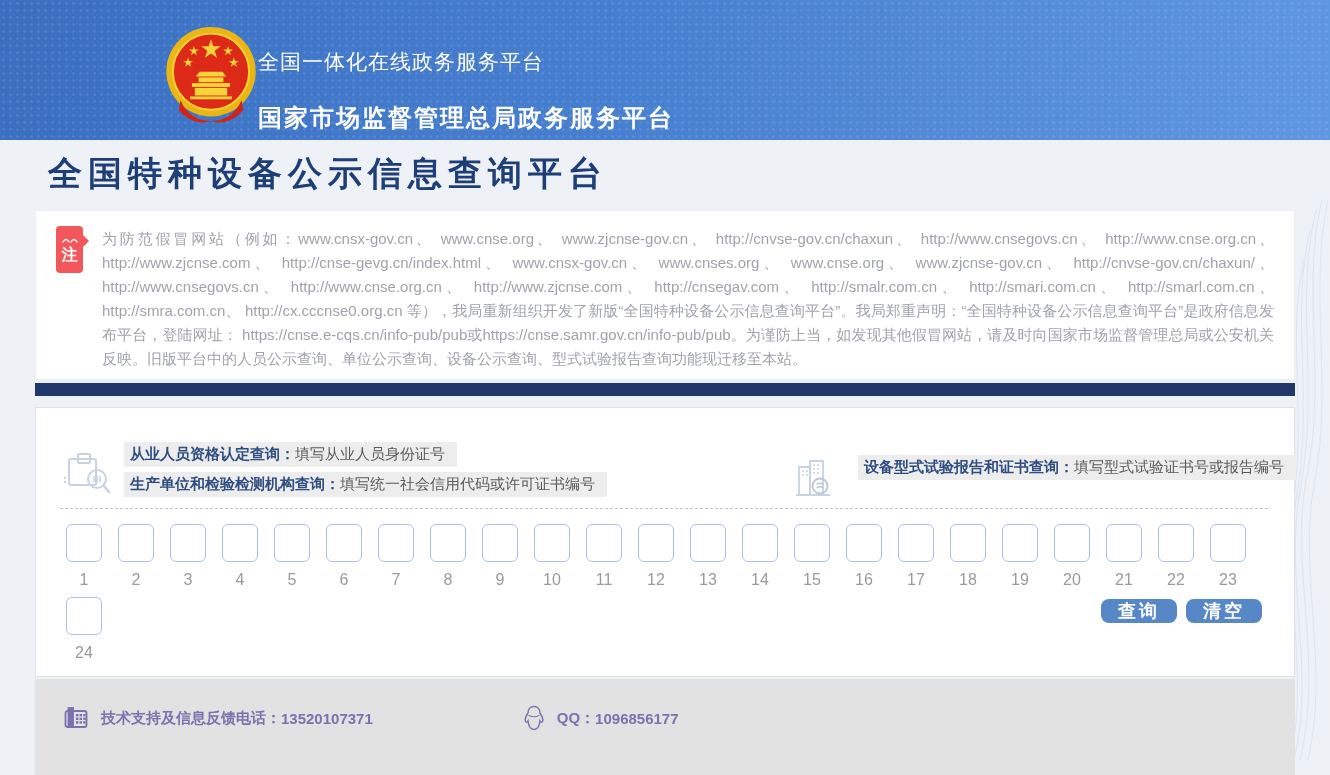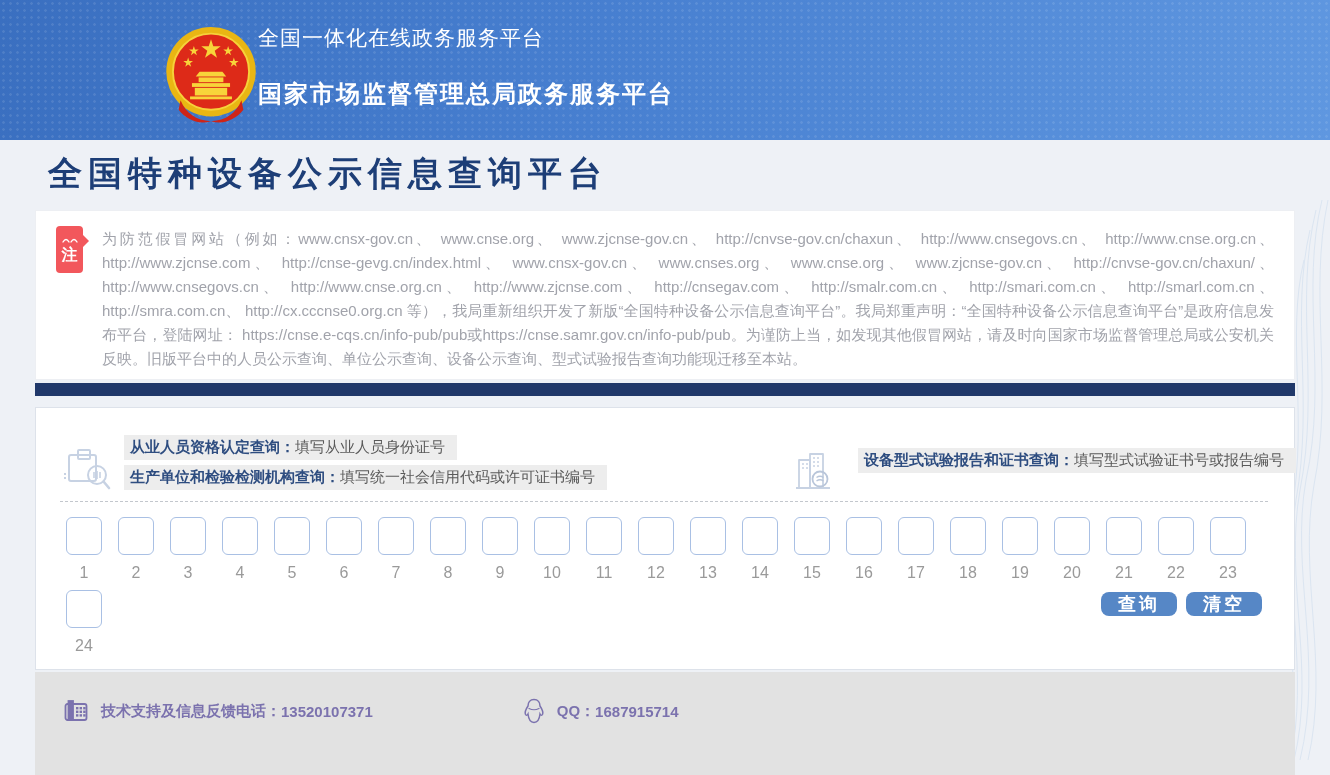--- a/index.html
+++ b/index.html
@@ -18,21 +18,21 @@
     position:relative; height:140px; z-index:1;
     background:linear-gradient(100deg,#3a6fc0 0%,#477fd0 45%,#5f97e0 100%);
     overflow:hidden;
   }
   .site-header::after {
     content:""; position:absolute; inset:0;
     background-image:radial-gradient(rgba(255,255,255,.10) 1px, transparent 1.6px);
     background-size:7px 7px;
   }
   .emblem { position:absolute; left:163px; top:26px; width:96px; height:99px; z-index:2; }
-  .header-texts { position:absolute; left:258px; top:24px; color:#fff; z-index:2; }
+  .header-texts { position:absolute; left:258px; top:48px; color:#fff; z-index:2; }
   .header-small { font-size:21px; letter-spacing:1px; }
   .header-large { font-size:24px; font-weight:bold; letter-spacing:2px; margin-top:26px; }
 
   
   .container { position:relative; z-index:1; }
   .page-title {
     margin:11px 0 13px 48px;
     font-size:34px; font-weight:bold; letter-spacing:6px; color:#1d3e77;
   }
   .panel { margin-left:35px; width:1260px; background:#fff; }
@@ -54,21 +54,21 @@
   .notice-badge .zhu { font-size:16px; font-weight:bold; line-height:18px; }
   .notice-text {
     font-size:15px; line-height:24px; color:#a1a3ab; text-align:justify;
   }
 
   
   .navy-bar { margin:3px 0 11px 35px; width:1260px; height:13px; background:#20386a; }
 
   
   .query-box { border:1px solid #dde2ea; padding-bottom:14px; }
-  .query-header { display:flex; align-items:flex-end; padding:27px 24px 6px 26px; }
+  .query-header { display:flex; align-items:center; padding:27px 24px 6px 26px;margin-top:7px; }
   .q-icon { flex:0 0 auto; margin-right:12px; margin-top:2px; }
   .q-rows { display:flex; flex-direction:column; gap:5px; }
   .q-chip {
     display:inline-block; background:#ededed; padding:3px 12px 3px 6px;
     font-size:15px; white-space:nowrap; align-self:flex-start;
   }
   .q-label { font-weight:bold; color:#2e4d80; }
   .q-hint { color:#5a5a5a; }
   .q-right { display:flex; align-items:center; margin-left:188px; margin-top:12px;gap:17px; }
   .q-right .q-icon { margin-right:10px; }
@@ -333,17 +333,17 @@
       </span>
       <span class="contact-gap"></span>
       <span class="contact-item">
         <svg class="c-icon" width="22" height="26" viewBox="0 0 22 26">
           <g fill="none" stroke="#7b72ae" stroke-width="1.5" stroke-linecap="round">
             <path d="M11,1.5 C15,1.5 17,4.5 17,8 C19,11 20.5,14.5 19.5,16.5 C18.8,17.8 17.5,17 17,16 C16.5,20.5 14.5,24.5 11,24.5 C7.5,24.5 5.5,20.5 5,16 C4.5,17 3.2,17.8 2.5,16.5 C1.5,14.5 3,11 5,8 C5,4.5 7,1.5 11,1.5 Z"></path>
             <path d="M6,10.5 q5,2.5 10,0" stroke-width="1.2"></path>
           </g>
         </svg>
         <span>QQ：</span>
-          <span>1687915714</span>
+          <span>1096856177</span>
       </span>
     </div>
   </section>
 </main>
 
 </body></html>

